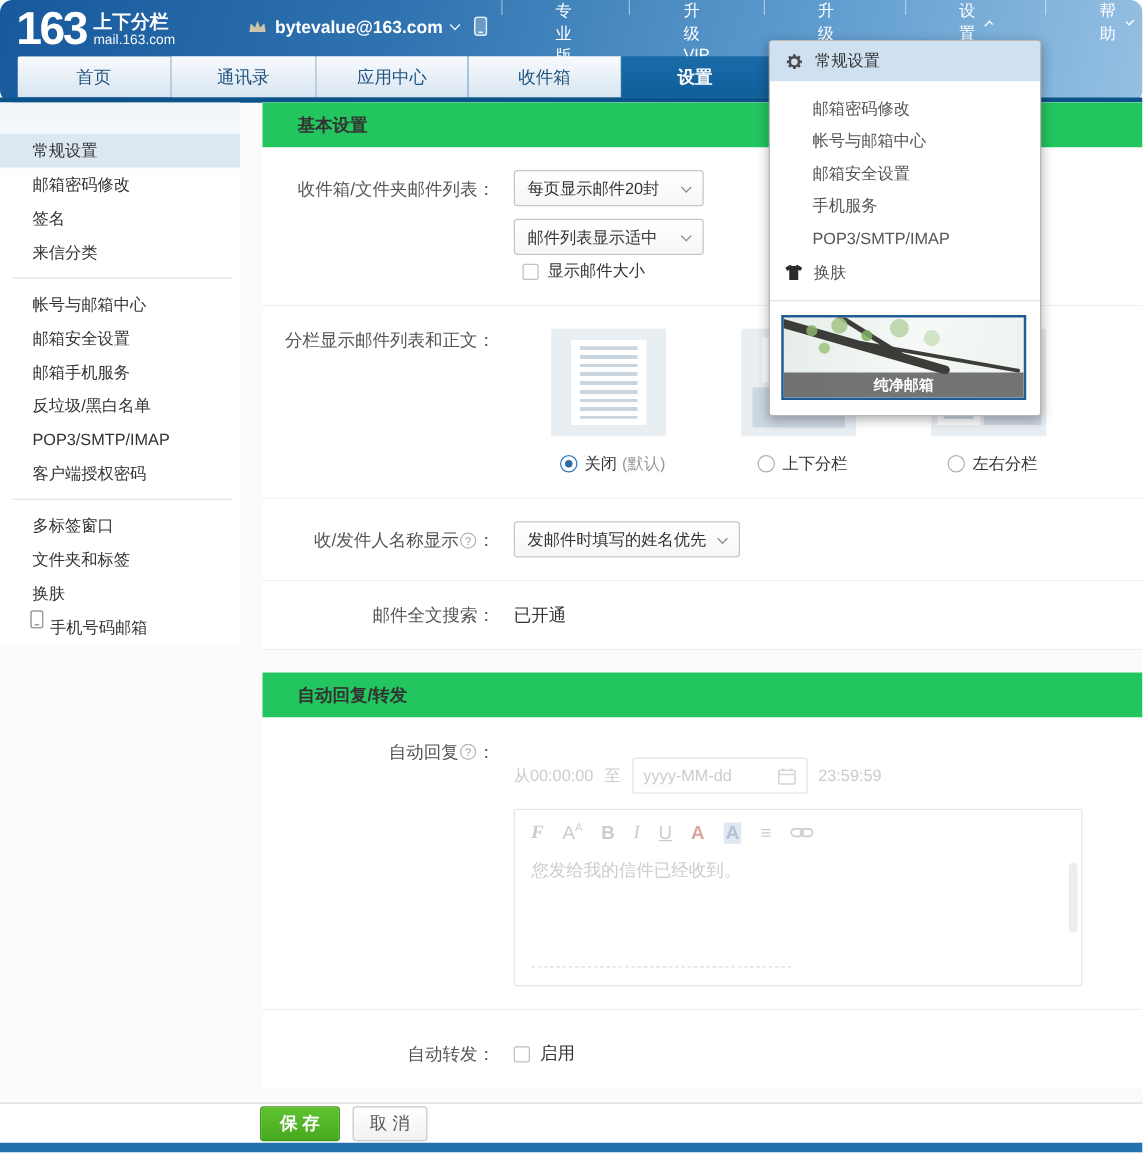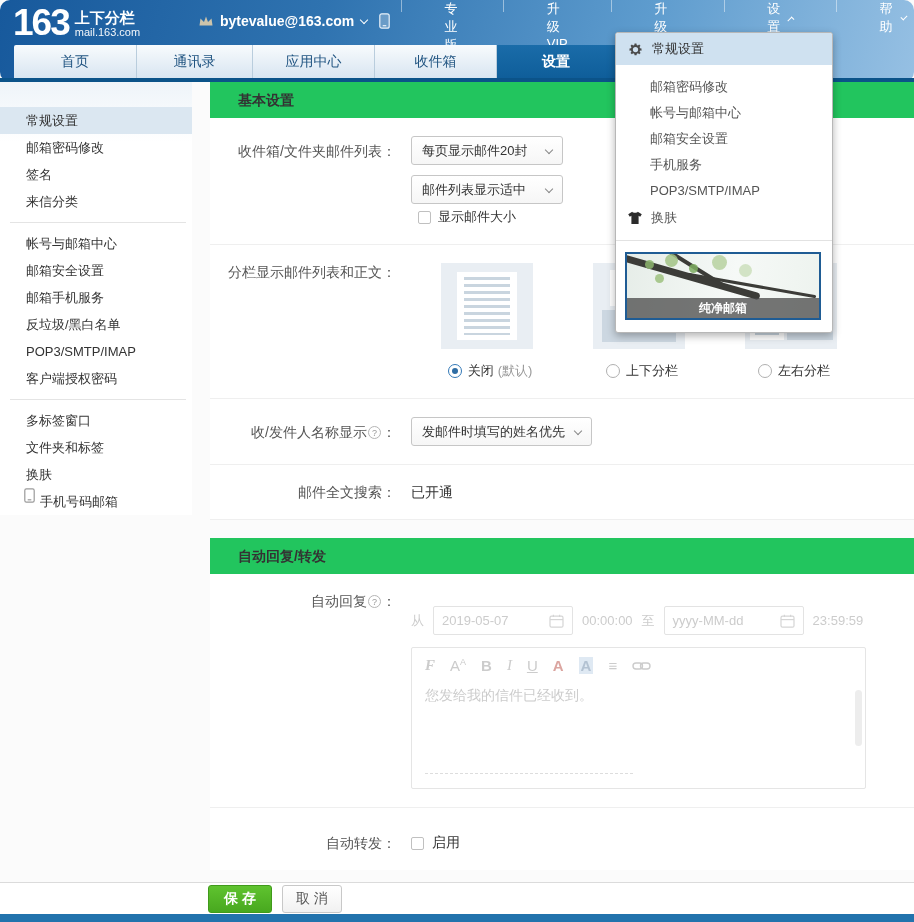--- a/index.html
+++ b/index.html
@@ -326,29 +326,20 @@
     <section class="section">
       <div class="section-head">自动回复/转发</div>
 
       <div class="row">
         <div class="row-label plain">
           <span>自动回复</span><span class="help">?</span><span>：</span>
         </div>
         <div class="row-controls">
           <div class="line2">
             <span>从</span>
-            <span class="dinput">
-              <span>2019-05-07</span>
-              <svg width="15" height="14" viewBox="0 0 15 14">
-                  <rect x="1" y="2.2" width="13" height="11" rx="1.5" fill="none" stroke="#d5d5d5" stroke-width="1.2"></rect>
-                  <line x1="1" y1="5.6" x2="14" y2="5.6" stroke="#d5d5d5" stroke-width="1.2"></line>
-                  <line x1="4.4" y1="0.8" x2="4.4" y2="3" stroke="#d5d5d5" stroke-width="1.2"></line>
-                  <line x1="10.6" y1="0.8" x2="10.6" y2="3" stroke="#d5d5d5" stroke-width="1.2"></line>
-                </svg>
-            </span>
             <span class="tme">00:00:00</span>
             <span>至</span>
             <span class="dinput">
               <span>yyyy-MM-dd</span>
               <svg width="15" height="14" viewBox="0 0 15 14">
                   <rect x="1" y="2.2" width="13" height="11" rx="1.5" fill="none" stroke="#d5d5d5" stroke-width="1.2"></rect>
                   <line x1="1" y1="5.6" x2="14" y2="5.6" stroke="#d5d5d5" stroke-width="1.2"></line>
                   <line x1="4.4" y1="0.8" x2="4.4" y2="3" stroke="#d5d5d5" stroke-width="1.2"></line>
                   <line x1="10.6" y1="0.8" x2="10.6" y2="3" stroke="#d5d5d5" stroke-width="1.2"></line>
                 </svg>

